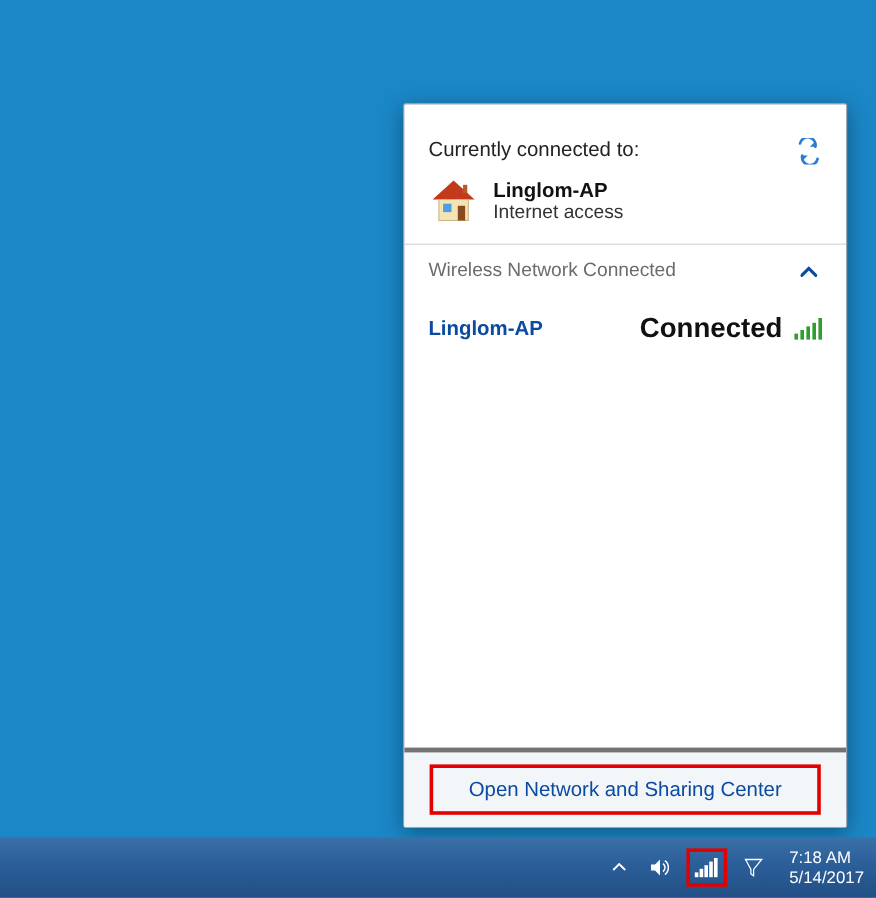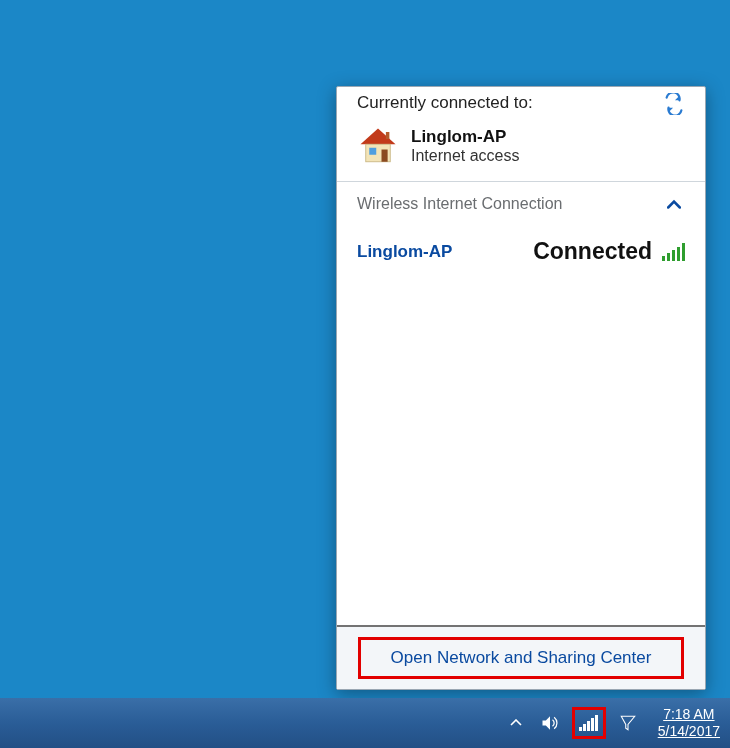--- a/index.html
+++ b/index.html
@@ -12,30 +12,30 @@
     background: linear-gradient(to bottom, #3a6fa8 0%, #2a5d97 50%, #224f85 100%);
     display: flex; align-items: center; justify-content: flex-end;
     padding-right: 10px; color: #fff;
   }
   .tray { display: flex; align-items: center; gap: 10px; }
   .tray-icon { display: flex; align-items: center; justify-content: center; width: 24px; height: 24px; cursor: pointer; }
   .signal-bars { display: flex; align-items: flex-end; gap: 1px; height: 16px; }
   .signal-bars span { width: 3px; background: #fff; }
   .sb1{height:4px}.sb2{height:7px}.sb3{height:10px}.sb4{height:13px}.sb5{height:16px}
   .tray-highlight { border: 3px solid #e20000; padding: 1px 2px; }
-  .clock { text-align: center; font-size: 14px; line-height: 1.25; margin-left: 8px; cursor: pointer; text-decoration: underline; }
+  .clock { text-align: left; font-size: 14px; line-height: 1.25; margin-left: 8px; cursor: pointer; }
 
   
   .popup {
     position: absolute; right: 24px; bottom: 58px; width: 370px; height: 604px;
     background: #fff; border: 1px solid #9aa7b3; border-radius: 2px;
     box-shadow: 0 4px 18px rgba(0,0,0,.35);
     display: flex; flex-direction: column;
   }
-  .section-current { padding: 6px 20px 14px 20px; }
+  .section-current { padding: 28px 20px 14px 20px; }
   .current-top { display: flex; justify-content: space-between; align-items: flex-start; }
   .current-title { font-size: 17px; color: #222; }
   .refresh { width: 22px; height: 22px; cursor: pointer; }
   .current-net { display: flex; align-items: center; gap: 12px; margin-top: 10px; }
   .house-icon { width: 42px; height: 42px; }
   .net-name { font-size: 17px; font-weight: 700; color: #111; }
   .net-sub  { font-size: 16px; color: #333; }
 
   .divider { height: 1px; background: #cfd6dc; margin: 0; }
 
@@ -46,21 +46,21 @@
   .net-list { padding: 10px 20px; flex: 1; }
   .net-row { display: flex; align-items: center; justify-content: space-between; padding: 8px 0; cursor: pointer; }
   .net-row-left { font-size: 17px; color: #0a4aa0; font-weight: 600; }
   .net-row-right { display: flex; align-items: center; gap: 10px; }
   .net-status { font-size: 23px; font-weight: 700; color: #111; }
   .mini-signal .signal-bars span { background: #2f9e2f; }
   .mini-signal .signal-bars { height: 18px; gap: 2px; }
   .mini-signal .sb1{height:5px}.mini-signal .sb2{height:8px}.mini-signal .sb3{height:11px}.mini-signal .sb4{height:14px}.mini-signal .sb5{height:18px}
 
   .footer {
-    border-top: 2px solid #737373; background: #f3f6f9;
+    border-top: 4px solid #737373; background: #f3f6f9;
     display: flex; align-items: center; justify-content: center;
     padding: 10px;
   }
   .footer-link {
     color: #0a4aa0; font-size: 17px; text-align: center; cursor: pointer;
     padding: 6px 14px; 
   }
   .footer-highlight { border: 3px solid #e20000; padding: 2px 16px; }
 </style>
 </head>
@@ -93,21 +93,21 @@
       <div>
         <div class="net-name">Linglom-AP</div>
         <div class="net-sub">Internet access</div>
       </div>
     </div>
   </div>
 
   <div class="divider"></div>
 
   <div class="section-wireless">
-    <div class="wireless-title">Wireless Internet Connection</div>
+    <div class="wireless-title">Wireless Network Connected</div>
     <div class="collapse">
       <svg viewBox="0 0 12 8" width="14" height="10">
           <path d="M1 7 L6 2 L11 7" fill="none" stroke="#0a4aa0" stroke-width="2.2" stroke-linecap="round"></path>
         </svg>
     </div>
   </div>
 
   <div class="net-list">
     <div class="net-row">
       <div class="net-row-left">Linglom-AP</div>

